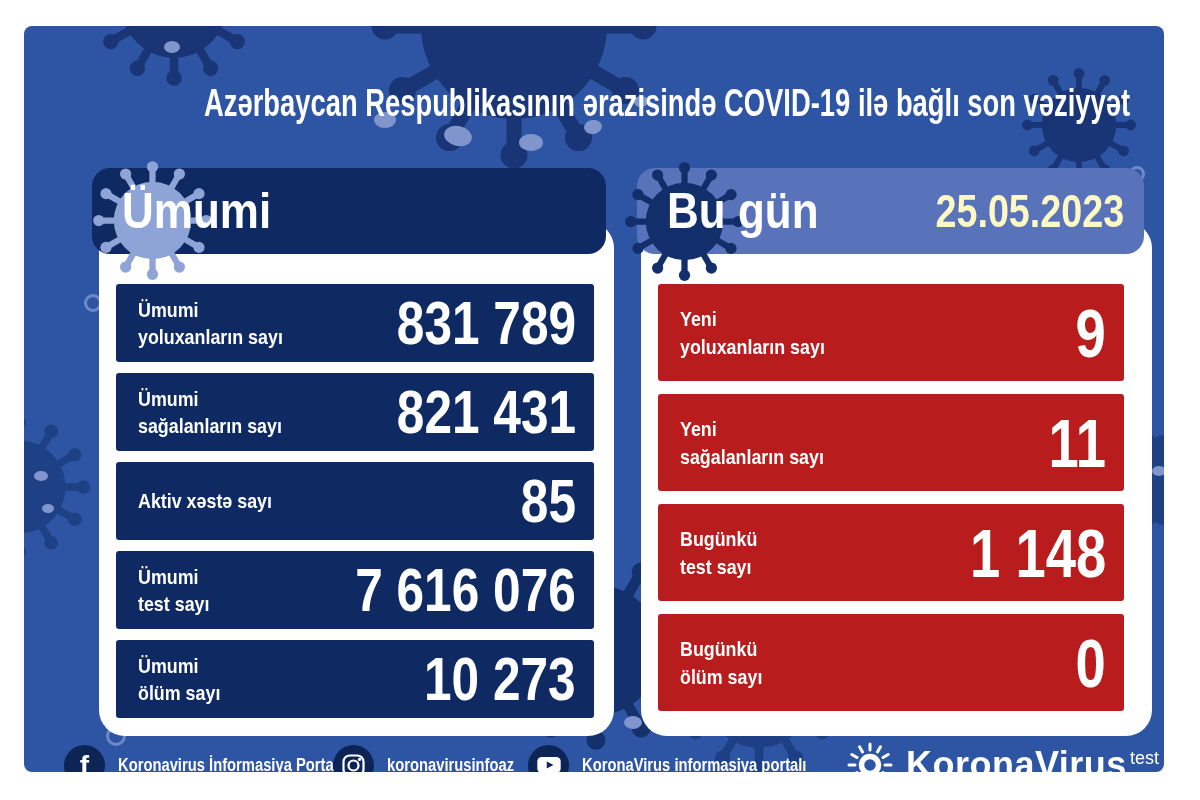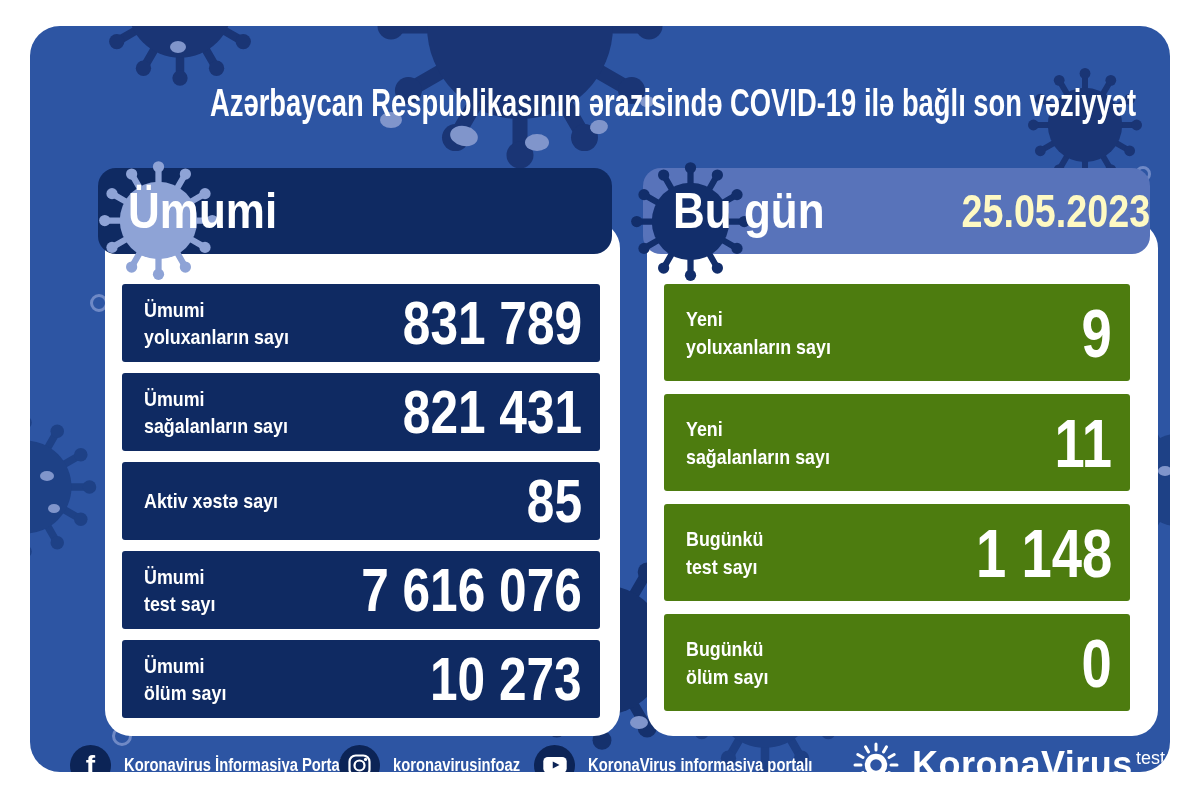--- a/index.html
+++ b/index.html
@@ -1,55 +1,55 @@
 <!DOCTYPE html>
 <html><head>
 <meta charset="utf-8">
 <style>
   * { margin:0; padding:0; box-sizing:border-box; }
   html,body { width:1200px; height:800px; background:#ffffff; font-family:"Liberation Sans", sans-serif; }
   .canvas { position:relative; width:1200px; height:800px; background:#ffffff; overflow:hidden; }
-  .main { position:absolute; left:30px; top:26px; width:1140px; height:746px;
-          background:#2d55a3; border-radius:30px; overflow:hidden; }
+  .main { position:absolute; left:24px; top:26px; width:1140px; height:746px;
+          background:#2d55a3; border-radius:8px; overflow:hidden; }
 
   
   .deco { position:absolute; z-index:0; }
   .spot { position:absolute; z-index:0; background:#8095cb; border-radius:50%; }
   .ring { position:absolute; z-index:0; border:3px solid rgba(140,160,212,.7); border-radius:50%; }
 
   
   .title { position:absolute; left:0; right:0; top:56px; z-index:2; text-align:center;
            color:#ffffff; font-size:38px; font-weight:700; white-space:nowrap; }
   .sqz  { display:inline-block; transform:scaleX(.72); transform-origin:center; }
 
   
   .card { position:absolute; top:196px; height:514px; background:#ffffff; border-radius:26px; z-index:1; }
   .card-left  { left:75px;  width:515px; }
   .card-right { left:617px; width:511px; }
 
   
   .panel-header { position:absolute; top:142px; height:86px; border-radius:18px; z-index:3;
                   display:flex; align-items:center; color:#ffffff; overflow:visible; }
   .ph-left  { left:68px;  width:514px; background:#0f2a62; }
-  .ph-right { left:613px; width:507px; background:#5873ba; }
+  .ph-right { left:613px; width:507px; background:#5873ba; padding-right:20px; }
   .header-virus { position:absolute; width:125px; height:125px; z-index:0; }
   .hv-left  { left:-2px;  top:-10px; color:#8ea3d6; }
   .hv-right { left:-15px; top:-9px;  color:#122e6b; }
   .header-title { position:relative; z-index:1; margin-left:30px; font-size:50px; font-weight:700; }
   .header-title .c { display:inline-block; transform:scaleX(.88); transform-origin:left center; white-space:nowrap; }
   .date { position:relative; z-index:1; margin-left:auto; font-size:46px; font-weight:700; color:#fef9c3; }
   .date .c { display:inline-block; transform:scaleX(.82); transform-origin:right center; white-space:nowrap; }
 
   
   .rows { position:absolute; z-index:2; display:flex; flex-direction:column; }
   .rows-left  { left:92px;  top:258px; width:478px; gap:11px; }
   .rows-right { left:634px; top:258px; width:466px; gap:13px; }
   .row { display:flex; align-items:center; border-radius:3px; color:#ffffff; padding:0 18px 0 22px; }
   .rows-left  .row { height:78px; background:#0f2a62; }
-  .rows-right .row { height:97px; background:#4d7c0f; }
+  .rows-right .row { height:97px; background:#b91c1c; }
   .row-label { display:flex; flex-direction:column; justify-content:center;
                font-size:21px; font-weight:700; line-height:1.3; }
   .row-label span { display:block; transform:scaleX(.85); transform-origin:left center; white-space:nowrap; }
   .row-value { margin-left:auto; font-weight:700; line-height:1; }
   .rows-left  .row-value { font-size:62px; }
   .rows-right .row-value { font-size:68px; }
   .row-value span { display:inline-block; transform:scaleX(.8); transform-origin:right center; white-space:nowrap; }
 
   
   .footer-item { position:absolute; top:718px; height:42px; display:flex; align-items:center;

